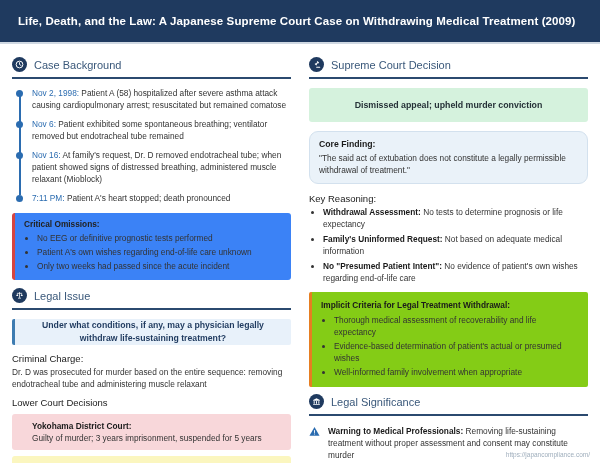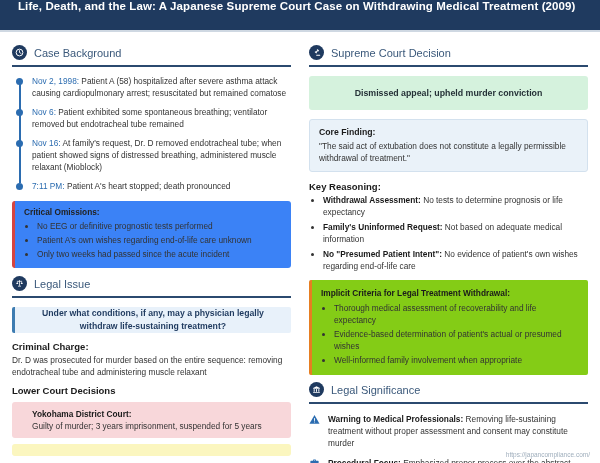--- a/index.html
+++ b/index.html
@@ -6,23 +6,23 @@
   html,body { width:600px; height:463px; }
   body {
     font-family: "Liberation Sans", sans-serif;
     background: #ffffff;
     position: relative;
     overflow: hidden;
     color: #333;
   }
   .header {
     background: #1F3A5F;
-    height: 32px;
+    height: 44px;
     display: flex;
-    align-items: flex-start;
+    align-items: center;
     padding: 0 18px;
     border-bottom: 2px solid #cfd8e2;
   }
   .header-title { color:#fff; font-weight:bold; font-size:11.5px; letter-spacing:.1px; }
   .content { display:flex; gap:18px; padding:6px 12px 0 12px; }
   .col { flex:1; min-width:0; }
 
   .section-head {
     display:flex; align-items:center; gap:7px;
     border-bottom:2px solid #2B4A6F;
@@ -45,33 +45,33 @@
   .co-critical { background:#3b82f6; border-left:3px solid #D64541; margin:2px 0 8px 0; }
   .co-title { font-weight:bold; color:#222; margin-bottom:3px; }
   ul.blist { list-style:disc; padding-left:13px; }
   ul.blist li { margin-bottom:2px; color:#333; }
 
   .question-box {
     background:#E8F1FA; border-left:3px solid #3E7CB1;
     text-align:center; font-weight:bold; color:#1F3A5F;
     padding:0 14px; font-size:8.7px; line-height:1.5; margin:2px 0 8px 0; border-radius:2px;
   }
-  .sub-head { font-weight:bold; color:#1a1a1a; font-size:9.5px; margin:7px 0 2px 0; }
+  .sub-head { font-weight:normal; color:#1a1a1a; font-size:9.5px; margin:7px 0 2px 0; }
   .body-text { font-size:8.3px; color:#333; line-height:1.45; }
 
   .court-box { border-radius:3px; padding:6px 20px; margin:6px 0; font-size:8.3px; line-height:1.45; }
   .court-pink { background:#F8D7DA; }
   .court-yellow { background:#FBF6BF; }
   .court-name { font-weight:bold; color:#1a1a1a; }
 
   .verdict-box {
     background:#D5F2DD; text-align:center; font-weight:bold; color:#263238;
     padding:12px 8px; border-radius:3px; font-size:8.8px; margin:1px 0 9px 0;
   }
-  .finding-box { background:#EAF2F9; border:1px solid #D3E1EE; border-radius:3px; padding:7px 9px; margin-bottom:9px; }
+  .finding-box { background:#EAF2F9; border:1px solid #D3E1EE; border-radius:9px; padding:7px 9px; margin-bottom:9px; }
   .finding-title { font-weight:bold; color:#1a1a1a; font-size:8.7px; margin-bottom:3px; }
   .finding-quote { font-size:8.3px; color:#333; line-height:1.45; }
 
   .kr-list { list-style:disc; padding-left:14px; font-size:8.3px; line-height:1.45; margin:2px 0 6px 0; }
   .kr-list li { margin-bottom:3px; }
   .lead { font-weight:bold; color:#1a1a1a; }
 
   .criteria-box { background:#84cc16; border-left:3px solid #E67E22; padding:7px 9px; margin:8px 0 4px 0; font-size:8.3px; line-height:1.45; border-radius:2px; }
   .criteria-title { font-weight:bold; color:#1a1a1a; margin-bottom:3px; }
 

